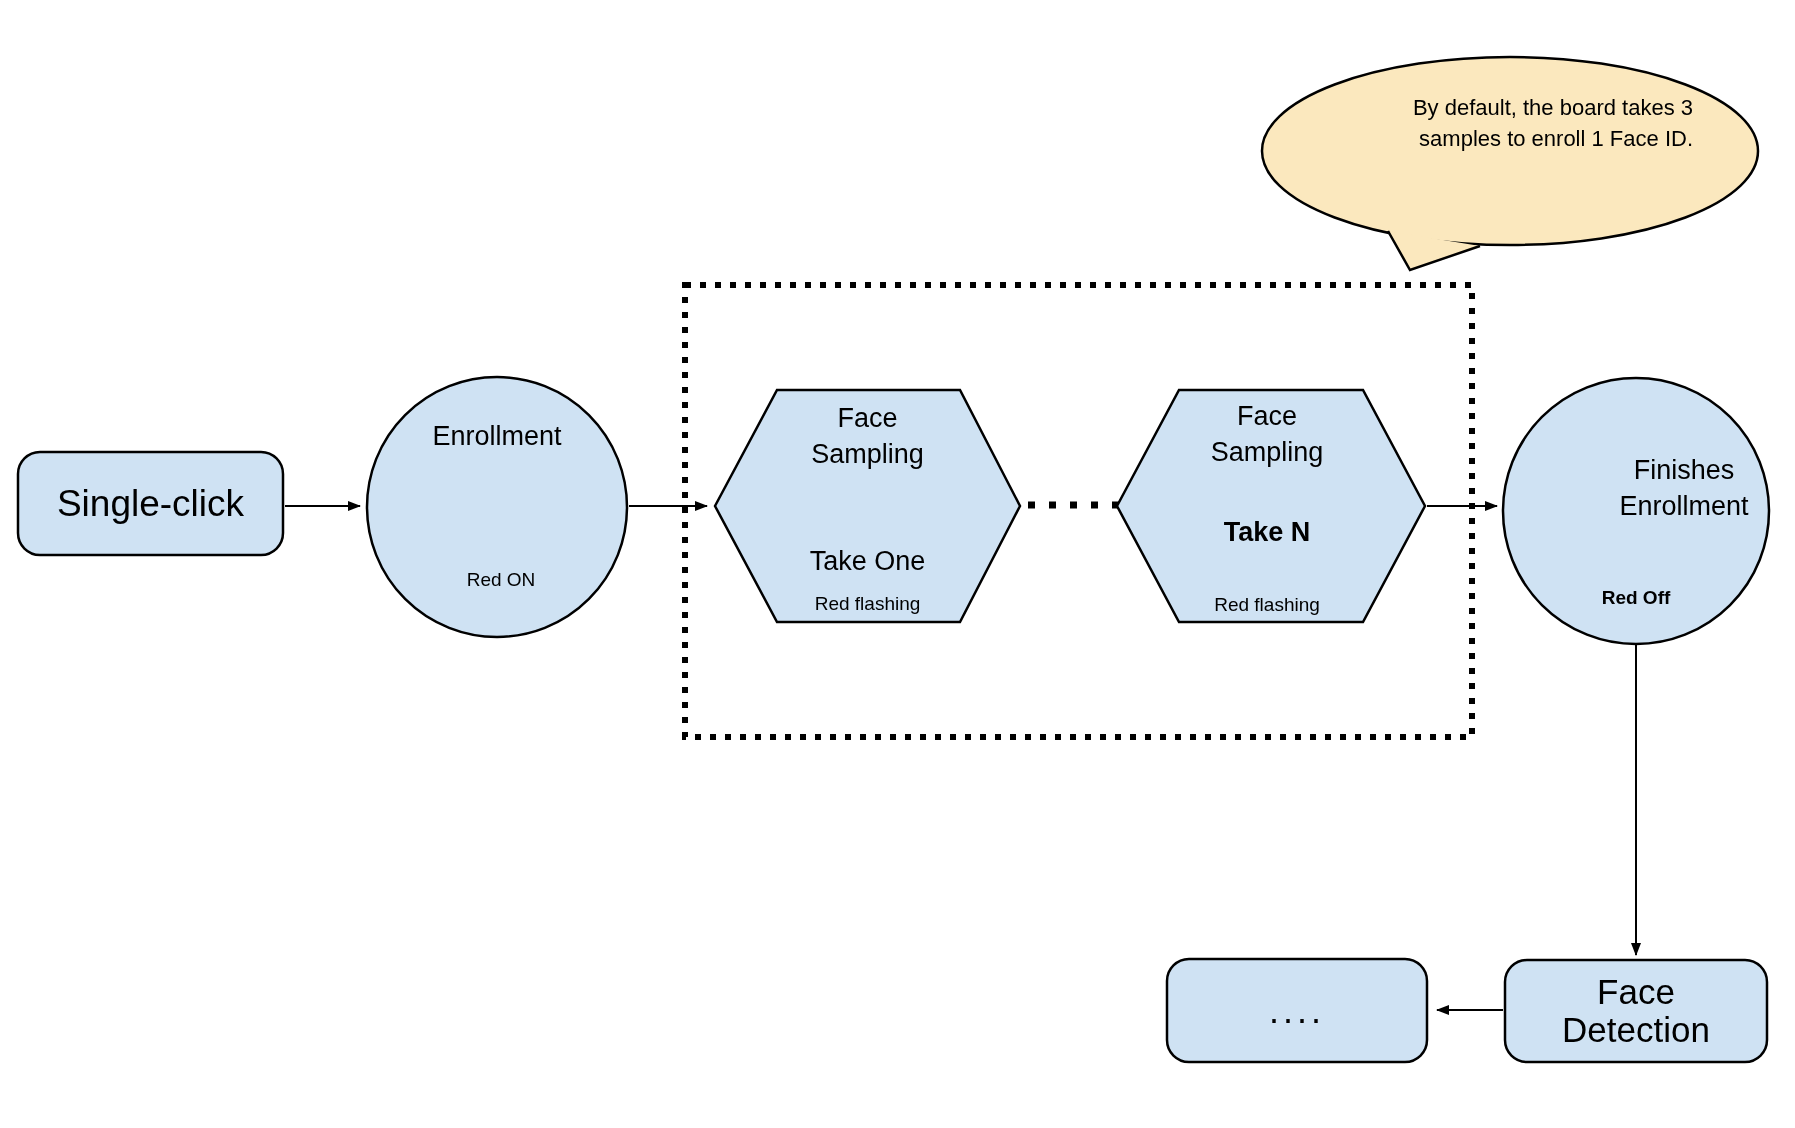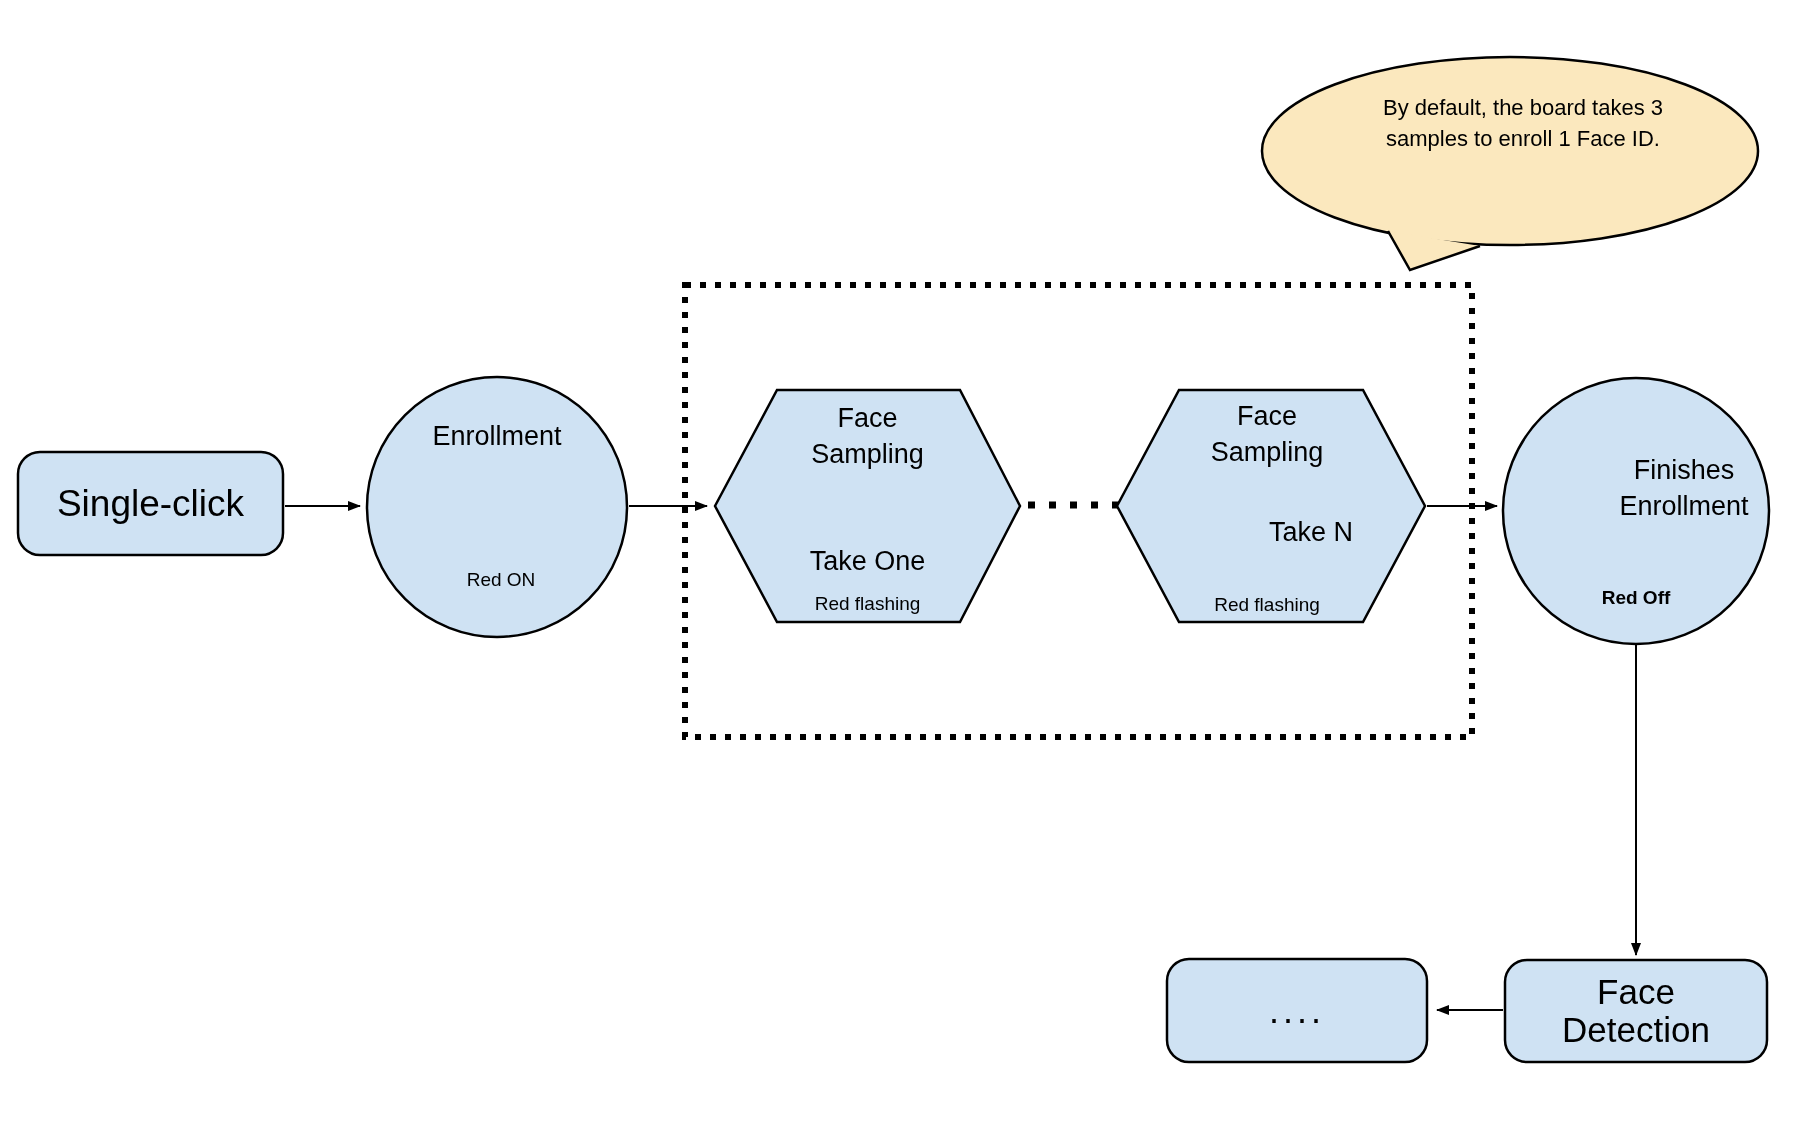--- a/index.html
+++ b/index.html
@@ -52,21 +52,21 @@
     align-items: center;
     justify-content: center;
   }
   .callout-text {
     position: absolute;
     left: 1353px;
     top: 92px;
     width: 340px;
     font-size: 22px;
     line-height: 31px;
-    text-align: center;
+    text-align: right;
     color: #000000;
   }
   .callout-spacer {
     height: 31px;
   }
 </style>
 </head>
 <body>
 
 <div id="canvas">
@@ -116,21 +116,21 @@
     <div>Face</div>
     <div>Sampling</div>
   </div>
   <div class="label node-title" style="left:720px; top:543px; width:295px;">Take One</div>
   <div class="label node-status" style="left:720px; top:594px; width:295px;">Red flashing</div>
 
   <div class="label node-title" style="left:1122px; top:398px; width:290px;">
     <div>Face</div>
     <div>Sampling</div>
   </div>
-  <div class="label node-title" style="left:1166px; top:514px; width:290px;">Take N</div>
+  <div class="label node-title" style="left:1122px; top:514px; width:290px;font-weight:bold;">Take N</div>
   <div class="label node-status" style="left:1122px; top:595px; width:290px;">Red flashing</div>
 
   <div class="label node-title" style="left:1551px; top:452px; width:266px;">
     <div>Finishes</div>
     <div>Enrollment</div>
   </div>
   <div class="label node-status" style="left:1503px; top:588px; width:266px;font-weight:bold;">Red Off</div>
 
   <div class="label big-label" style="left:1505px; top:960px; width:262px; height:102px; font-size:35px; line-height:38px;">
     <div>Face</div>

